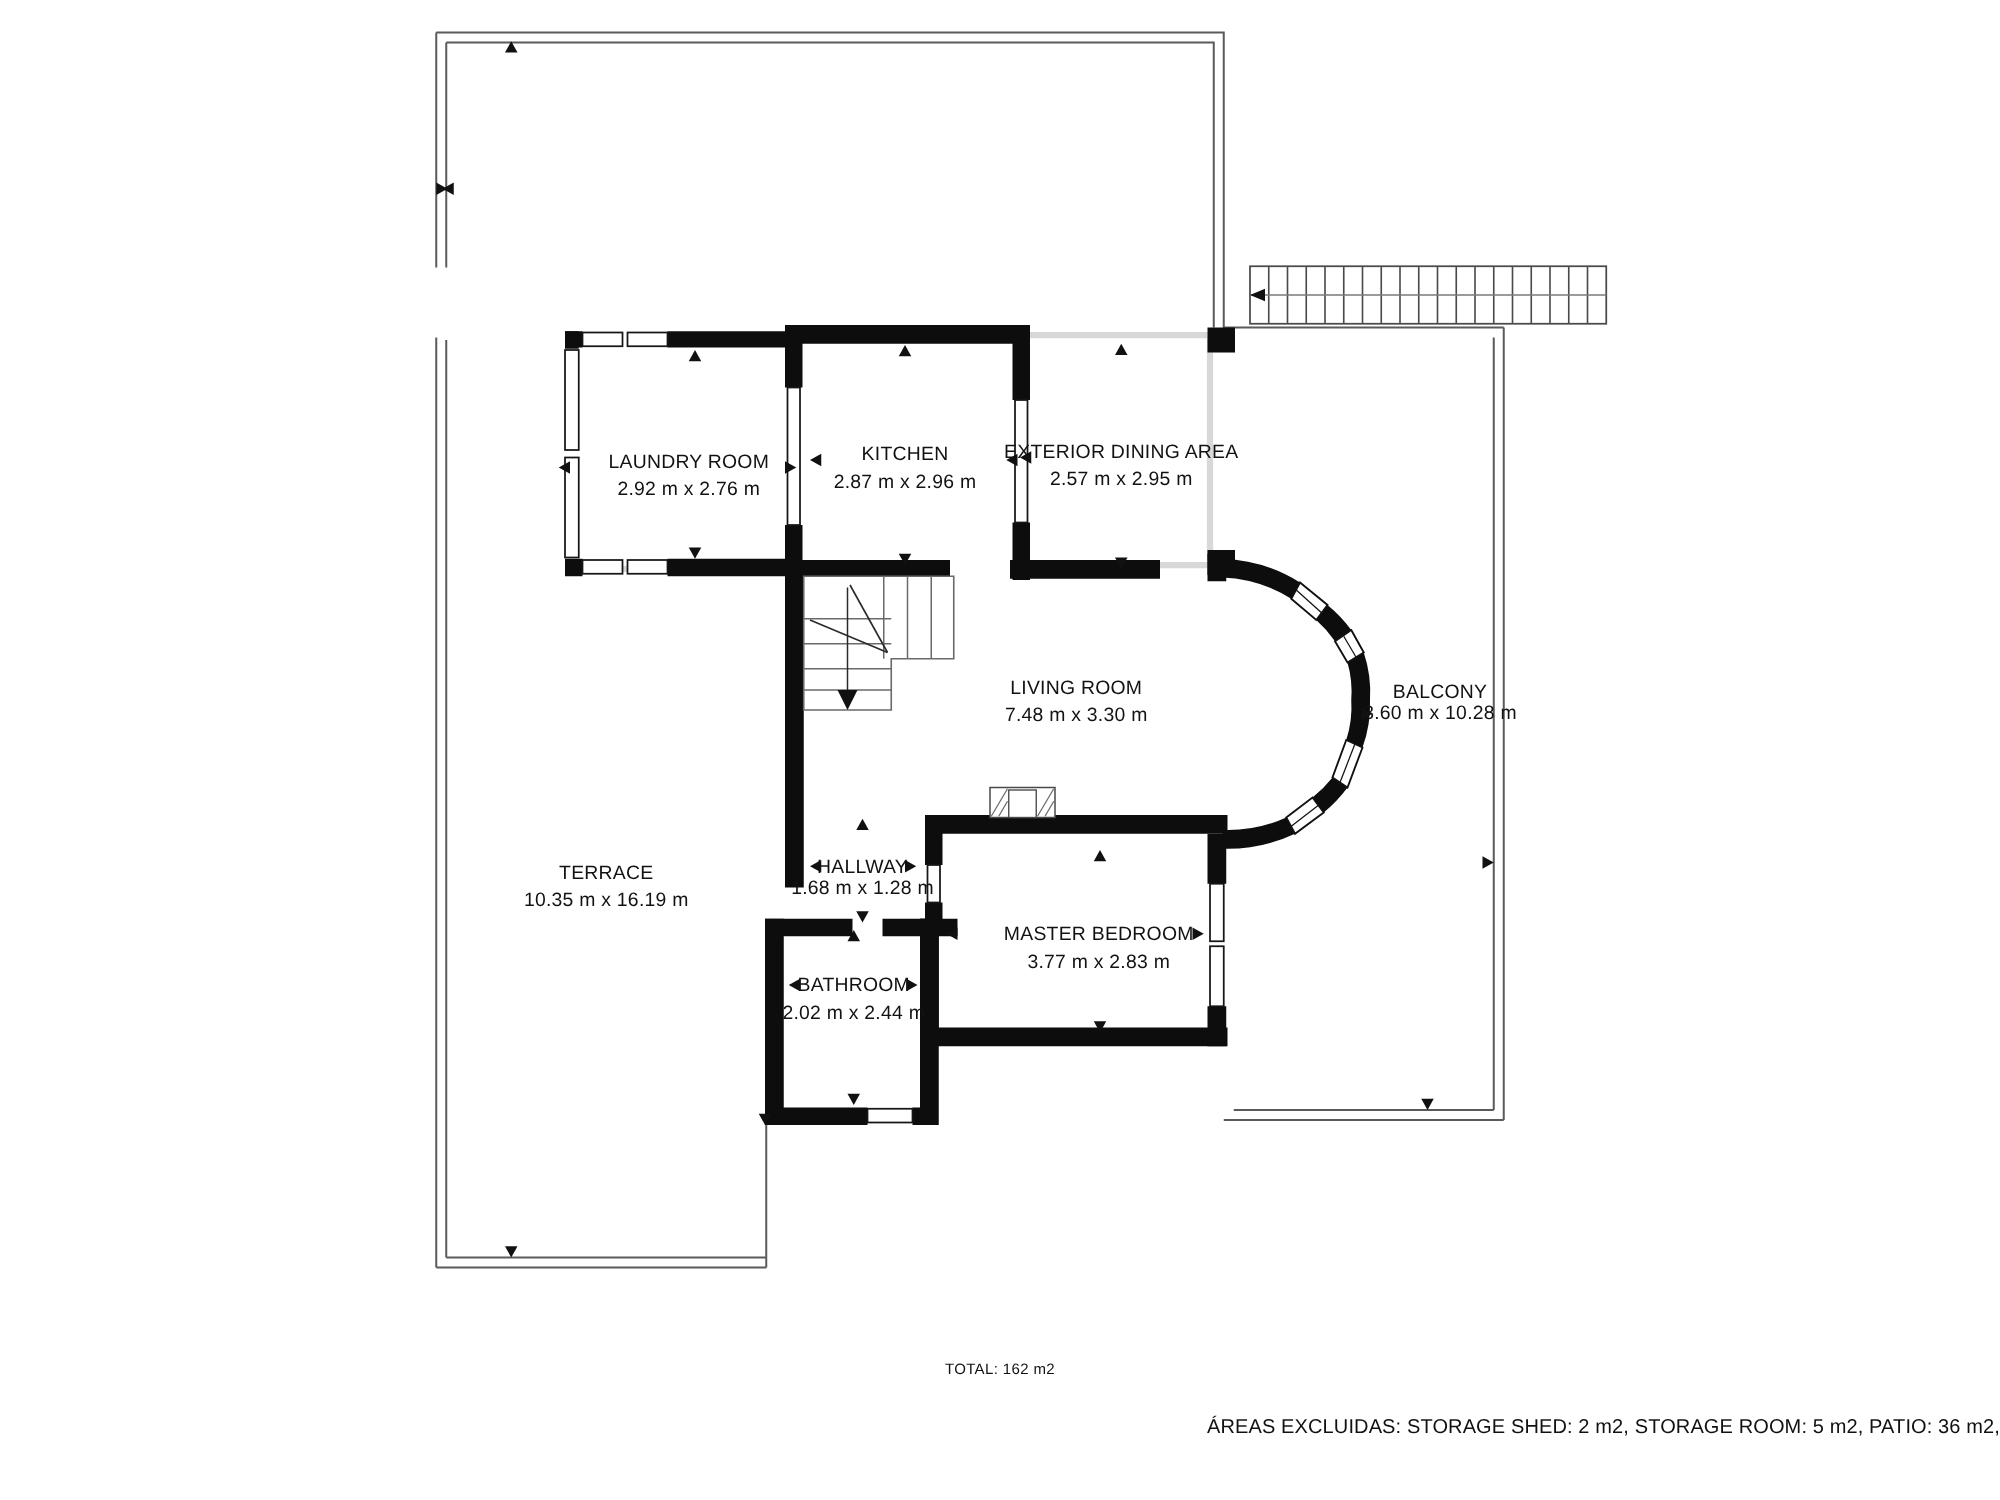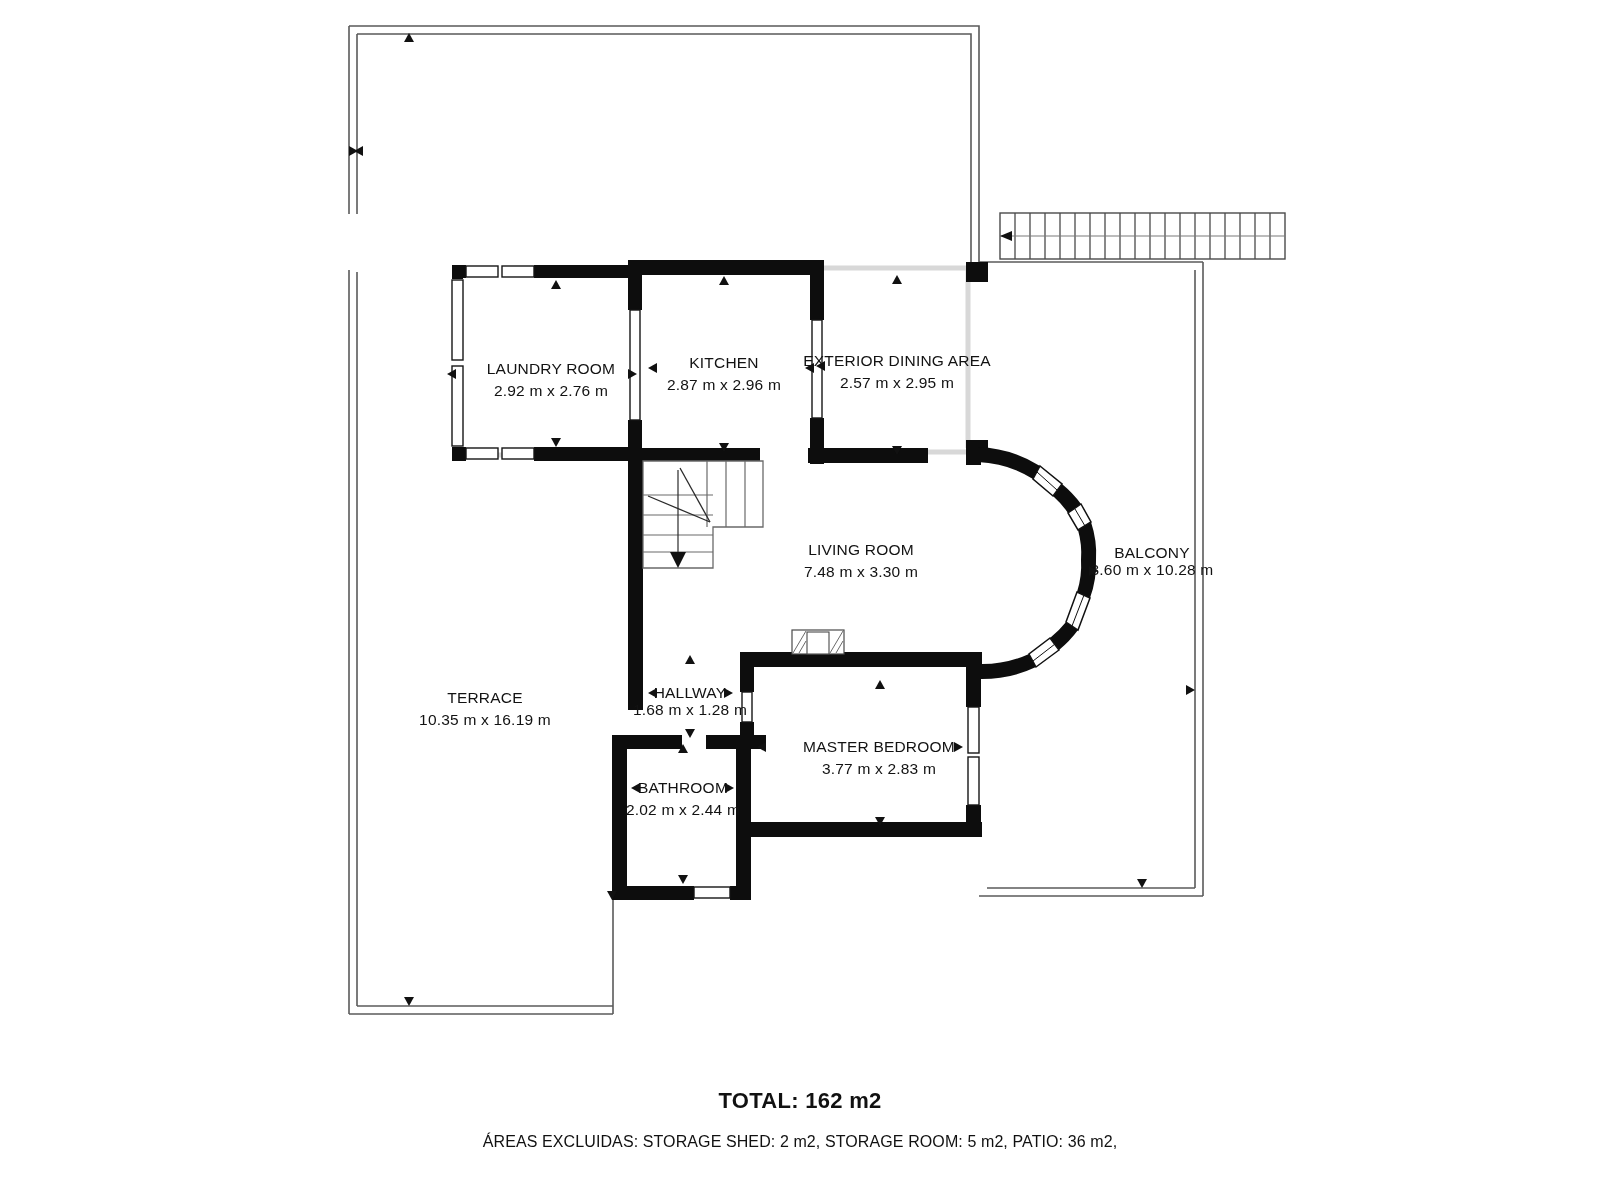--- a/index.html
+++ b/index.html
@@ -46,30 +46,30 @@
   .summary {
     position: absolute;
     left: 0;
     width: 1600px;
     text-align: center;
     font-family: "Liberation Sans", sans-serif;
     color: #111;
   }
   .summary-total {
     top: 1088px;
-    font-size: 22px;
-    font-weight: bold;
+    font-size: 12px;
+    font-weight: normal;
     letter-spacing: 0.3px;
   }
   .summary-line {
     font-size: 16px;
     letter-spacing: 0.1px;
   }
   .summary-l1 { top: 1110px; }
-  .summary-l2 { top: 1133px; }
+  .summary-l2 { top: 1133px; text-align: right; }
   .summary-l3 { top: 1156px; }
 </style>
 </head>
 <body>
 
 <div id="plan-root">
 
   <svg id="floorplan" viewBox="0 0 1600 1200">
 
     <g fill="none" stroke="#5a5a5a" stroke-width="1.6">

